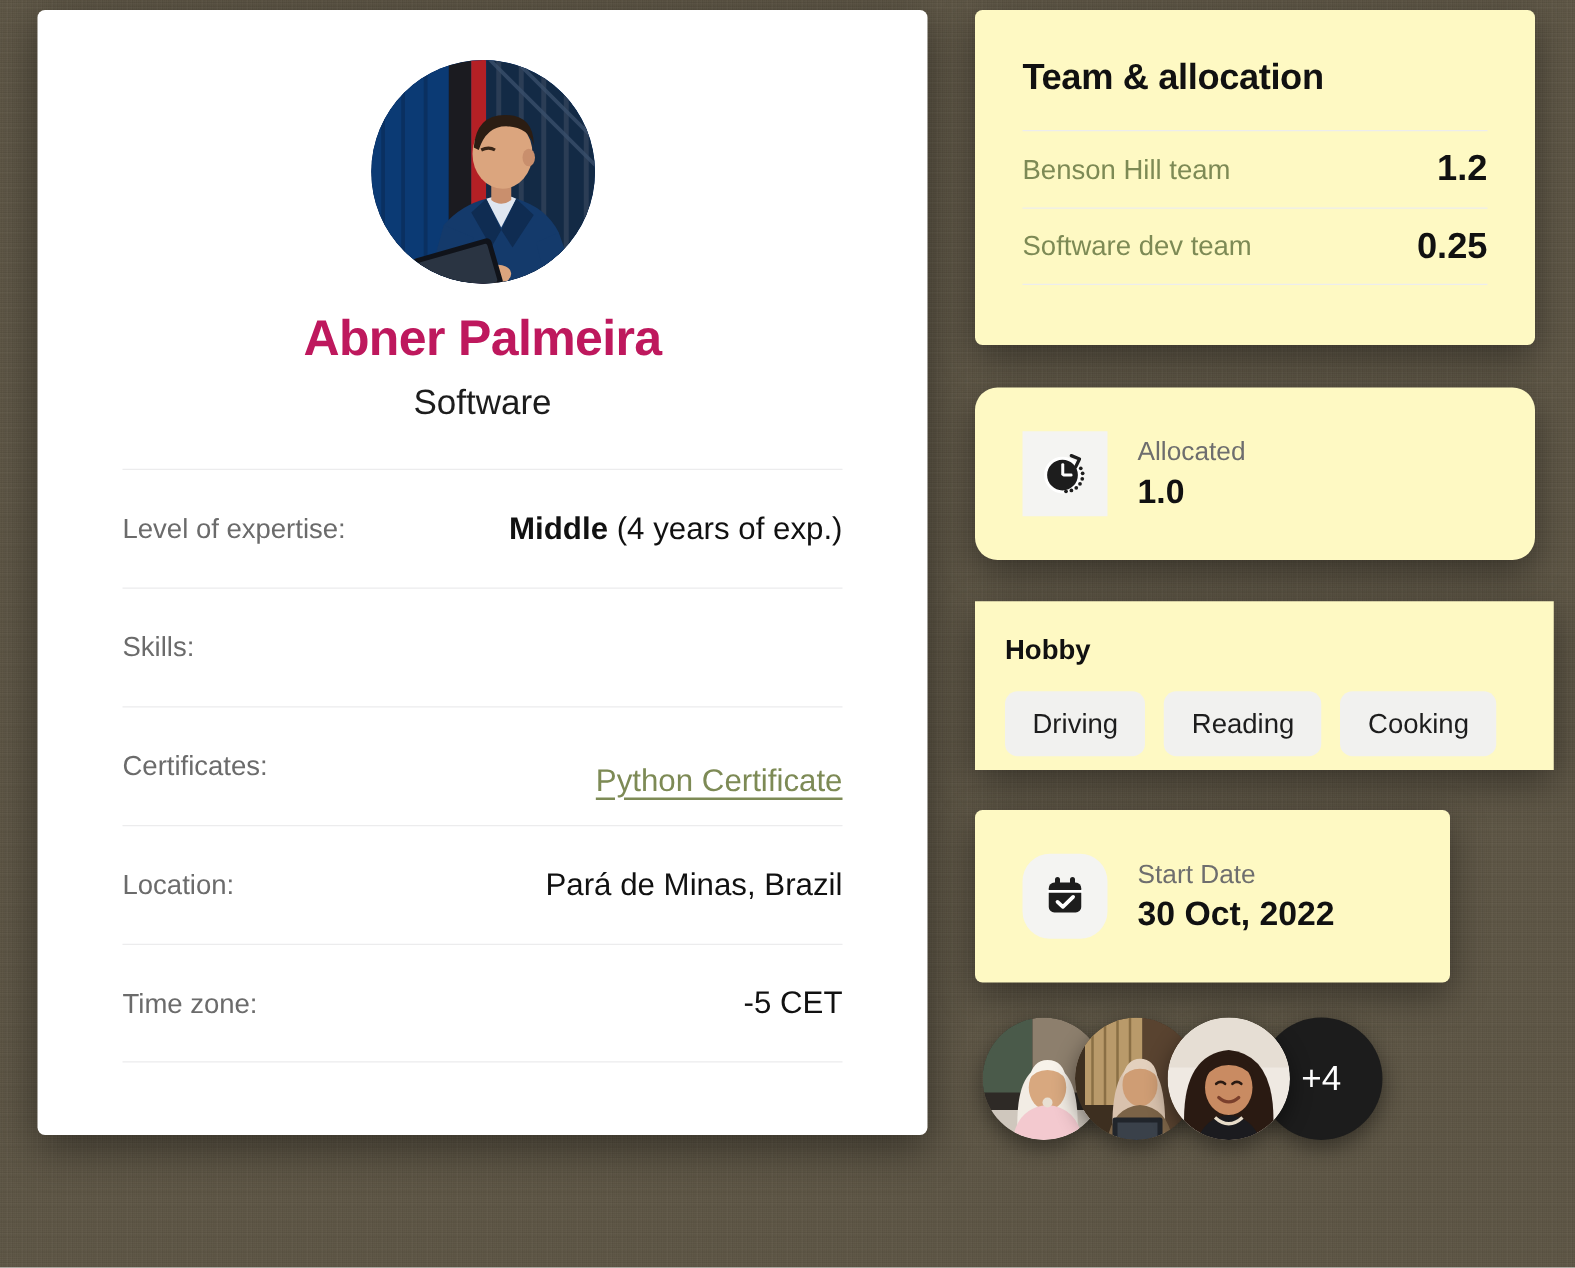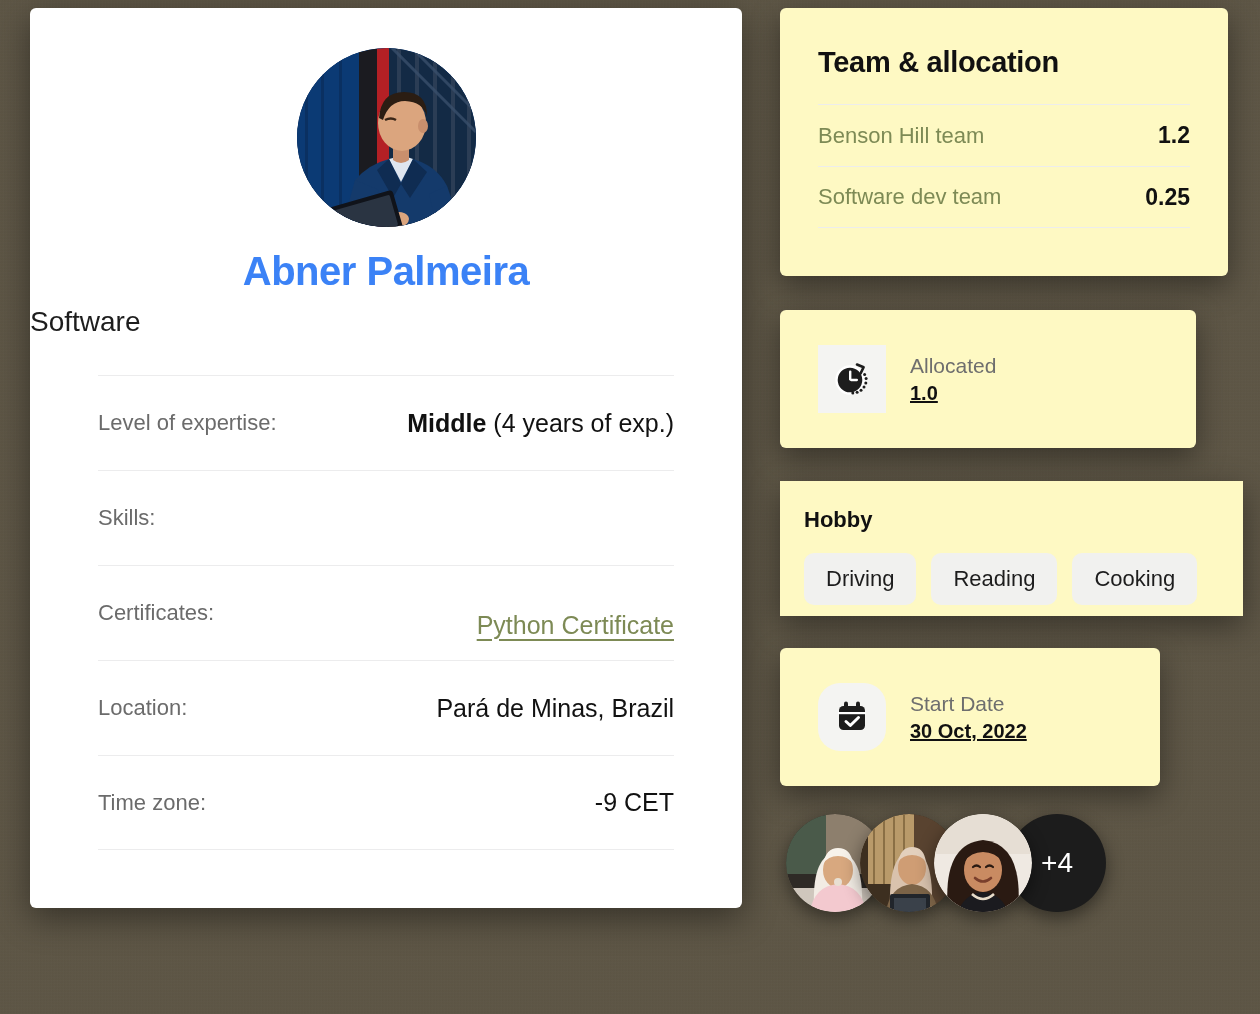--- a/index.html
+++ b/index.html
@@ -49,26 +49,26 @@
     overflow: hidden;
     position: relative;
     background: #0d2d5c;
   }
   .avatar-photo svg { display: block; width: 100%; height: 100%; }
 
   .person-name {
     text-align: center;
     font-size: 40px;
     font-weight: bold;
-    color: #3b82f6;
+    color: #be185d;
     letter-spacing: -0.5px;
     margin-top: 22px;
   }
   .person-role {
-    text-align: left;
+    text-align: center;
     font-size: 28px;
     font-weight: 400;
     color: #1d1d1d;
     margin-top: 12px;
   }
 
   .detail-list {
     margin: 37px 68px 0 68px;
   }
   .detail-row {
@@ -155,31 +155,31 @@
     height: 62px;
     border-top: 1px solid #ededed;
   }
   .team-row:last-child { border-bottom: 1px solid #ededed; }
   .team-name {
     font-size: 22px;
     color: #7d8a55;
     cursor: pointer;
   }
   .team-value {
-    font-size: 23px;
+    font-size: 29px;
     font-weight: bold;
     color: #111111;
   }
 
   
   .alloc-card {
     position: absolute;
     left: 780px; top: 310px;
-    width: 416px; height: 138px;
-    border-radius: 6px;
+    width: 448px; height: 138px;
+    border-radius: 18px;
     display: flex;
     align-items: center;
     padding: 0 38px;
     gap: 24px;
   }
   .icon-box {
     width: 68px; height: 68px;
     background: #f4f4f2;
     display: flex;
     align-items: center;
@@ -187,25 +187,24 @@
     flex: none;
   }
   .icon-box.rounded { border-radius: 22px; }
   .icon-box svg { display: block; }
 
   .stat-label {
     font-size: 21px;
     color: #6e6e6e;
   }
   .stat-value {
-    font-size: 20px;
+    font-size: 27px;
     font-weight: bold;
     color: #111111;
     margin-top: 4px;
-    text-decoration: underline;
   }
 
   
   .hobby-card {
     position: absolute;
     left: 780px; top: 481px;
     width: 463px; height: 135px;
     border-radius: 0;
     padding: 26px 24px 0 24px;
   }
@@ -375,21 +374,21 @@
         <a class="cert-link">Python Certificate</a>
       </div>
 
       <div class="detail-row">
         <span class="detail-label">Location:</span>
         <span class="detail-value">Pará de Minas, Brazil</span>
       </div>
 
       <div class="detail-row">
         <span class="detail-label">Time zone:</span>
-        <span class="detail-value">-9 CET</span>
+        <span class="detail-value">-5 CET</span>
       </div>
 
     </div>
   </div>
 
   <div class="panel team-card">
     <div class="team-title">Team &amp; allocation</div>
     <div class="team-list">
       <div class="team-row">
         <span class="team-name">Benson Hill team</span>

